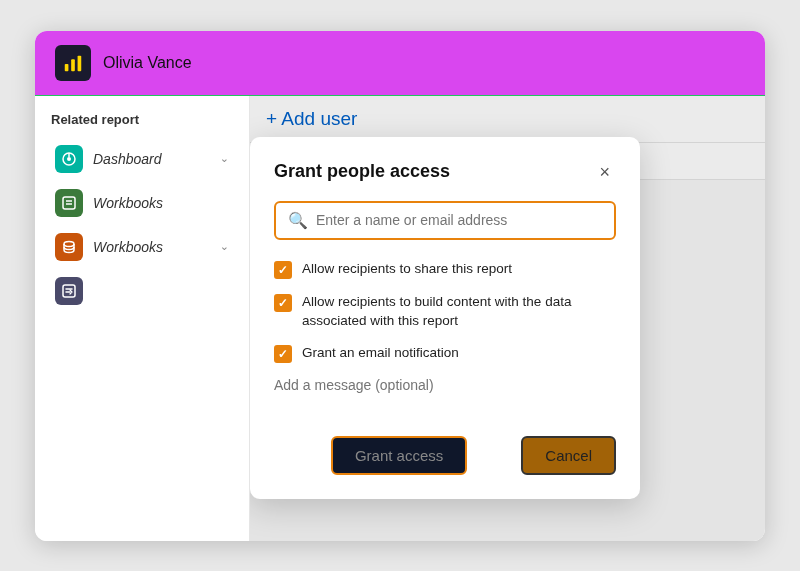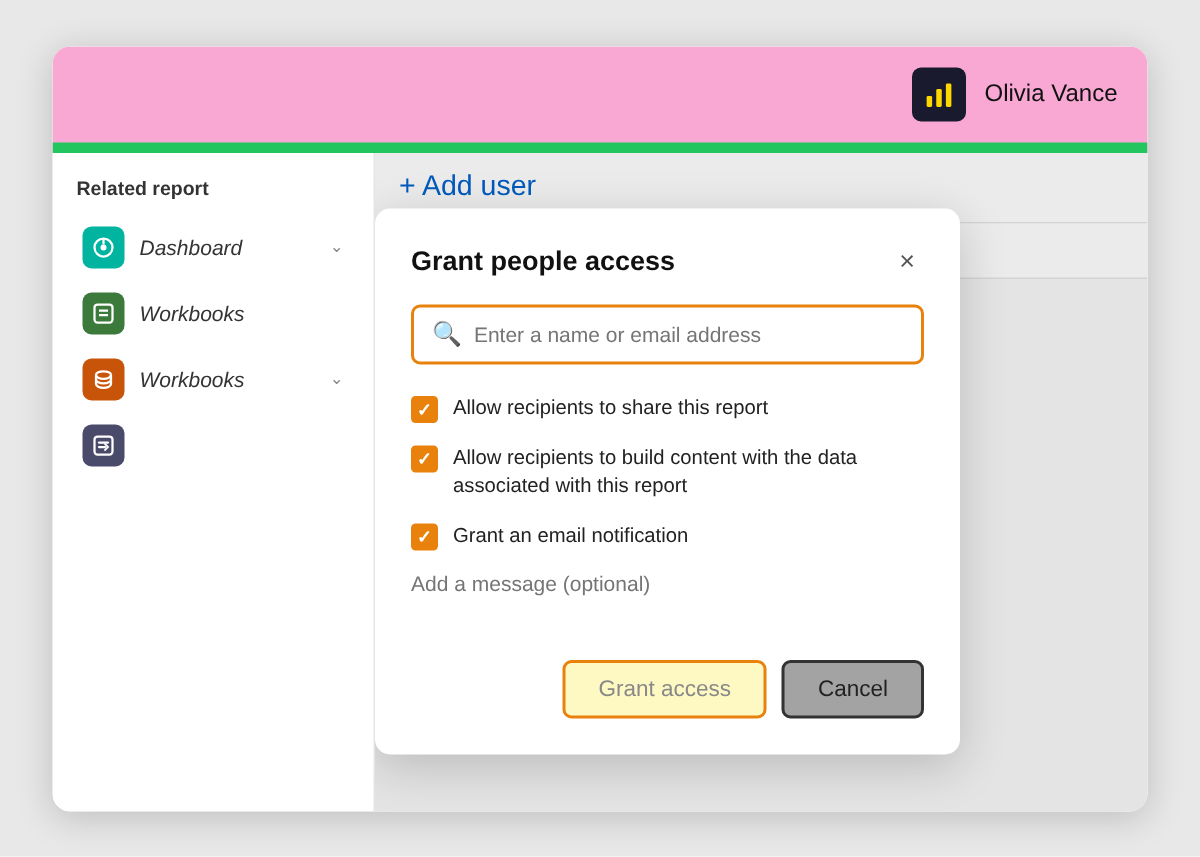--- a/index.html
+++ b/index.html
@@ -21,23 +21,22 @@
       box-shadow: 0 4px 24px rgba(0,0,0,0.18);
       overflow: hidden;
       display: flex;
       flex-direction: column;
     }
     
     .top-bar {
       display: flex;
       align-items: center;
       padding: 14px 20px;
-      border-bottom: 7px solid #22c55e;
-      background: #f9a8d4;
-      justify-content: flex-end;
+      border-bottom: 1px solid #22c55e;
+      background: #d946ef;
     }
     .app-icon {
       width: 36px;
       height: 36px;
       background: #1a1a2e;
       border-radius: 6px;
       display: flex;
       align-items: center;
       justify-content: center;
       margin-right: 12px;
@@ -280,35 +279,36 @@
     }
     .modal-actions {
       display: flex;
       justify-content: flex-end;
       gap: 10px;
     }
     .btn-grant {
       padding: 9px 22px;
       border: 2px solid #e8820c;
       border-radius: 6px;
-      background: #fef9c3;
+      background: #0f172a;
       color: #888;
       font-size: 15px;
       font-weight: 500;
       cursor: pointer;
     }
     .btn-cancel {
       padding: 9px 22px;
       border: 2px solid #333;
       border-radius: 6px;
-      background: #a3a3a3;
+      background: #a16207;
       color: #222;
       font-size: 15px;
       font-weight: 500;
       cursor: pointer;
+      margin-left: 44px;
     }
   </style>
 </head>
 <body>
 
 <div class="app-window">
 
   <div class="top-bar">
     <div class="app-icon">
       <svg viewBox="0 0 24 24" fill="none" xmlns="http://www.w3.org/2000/svg">

